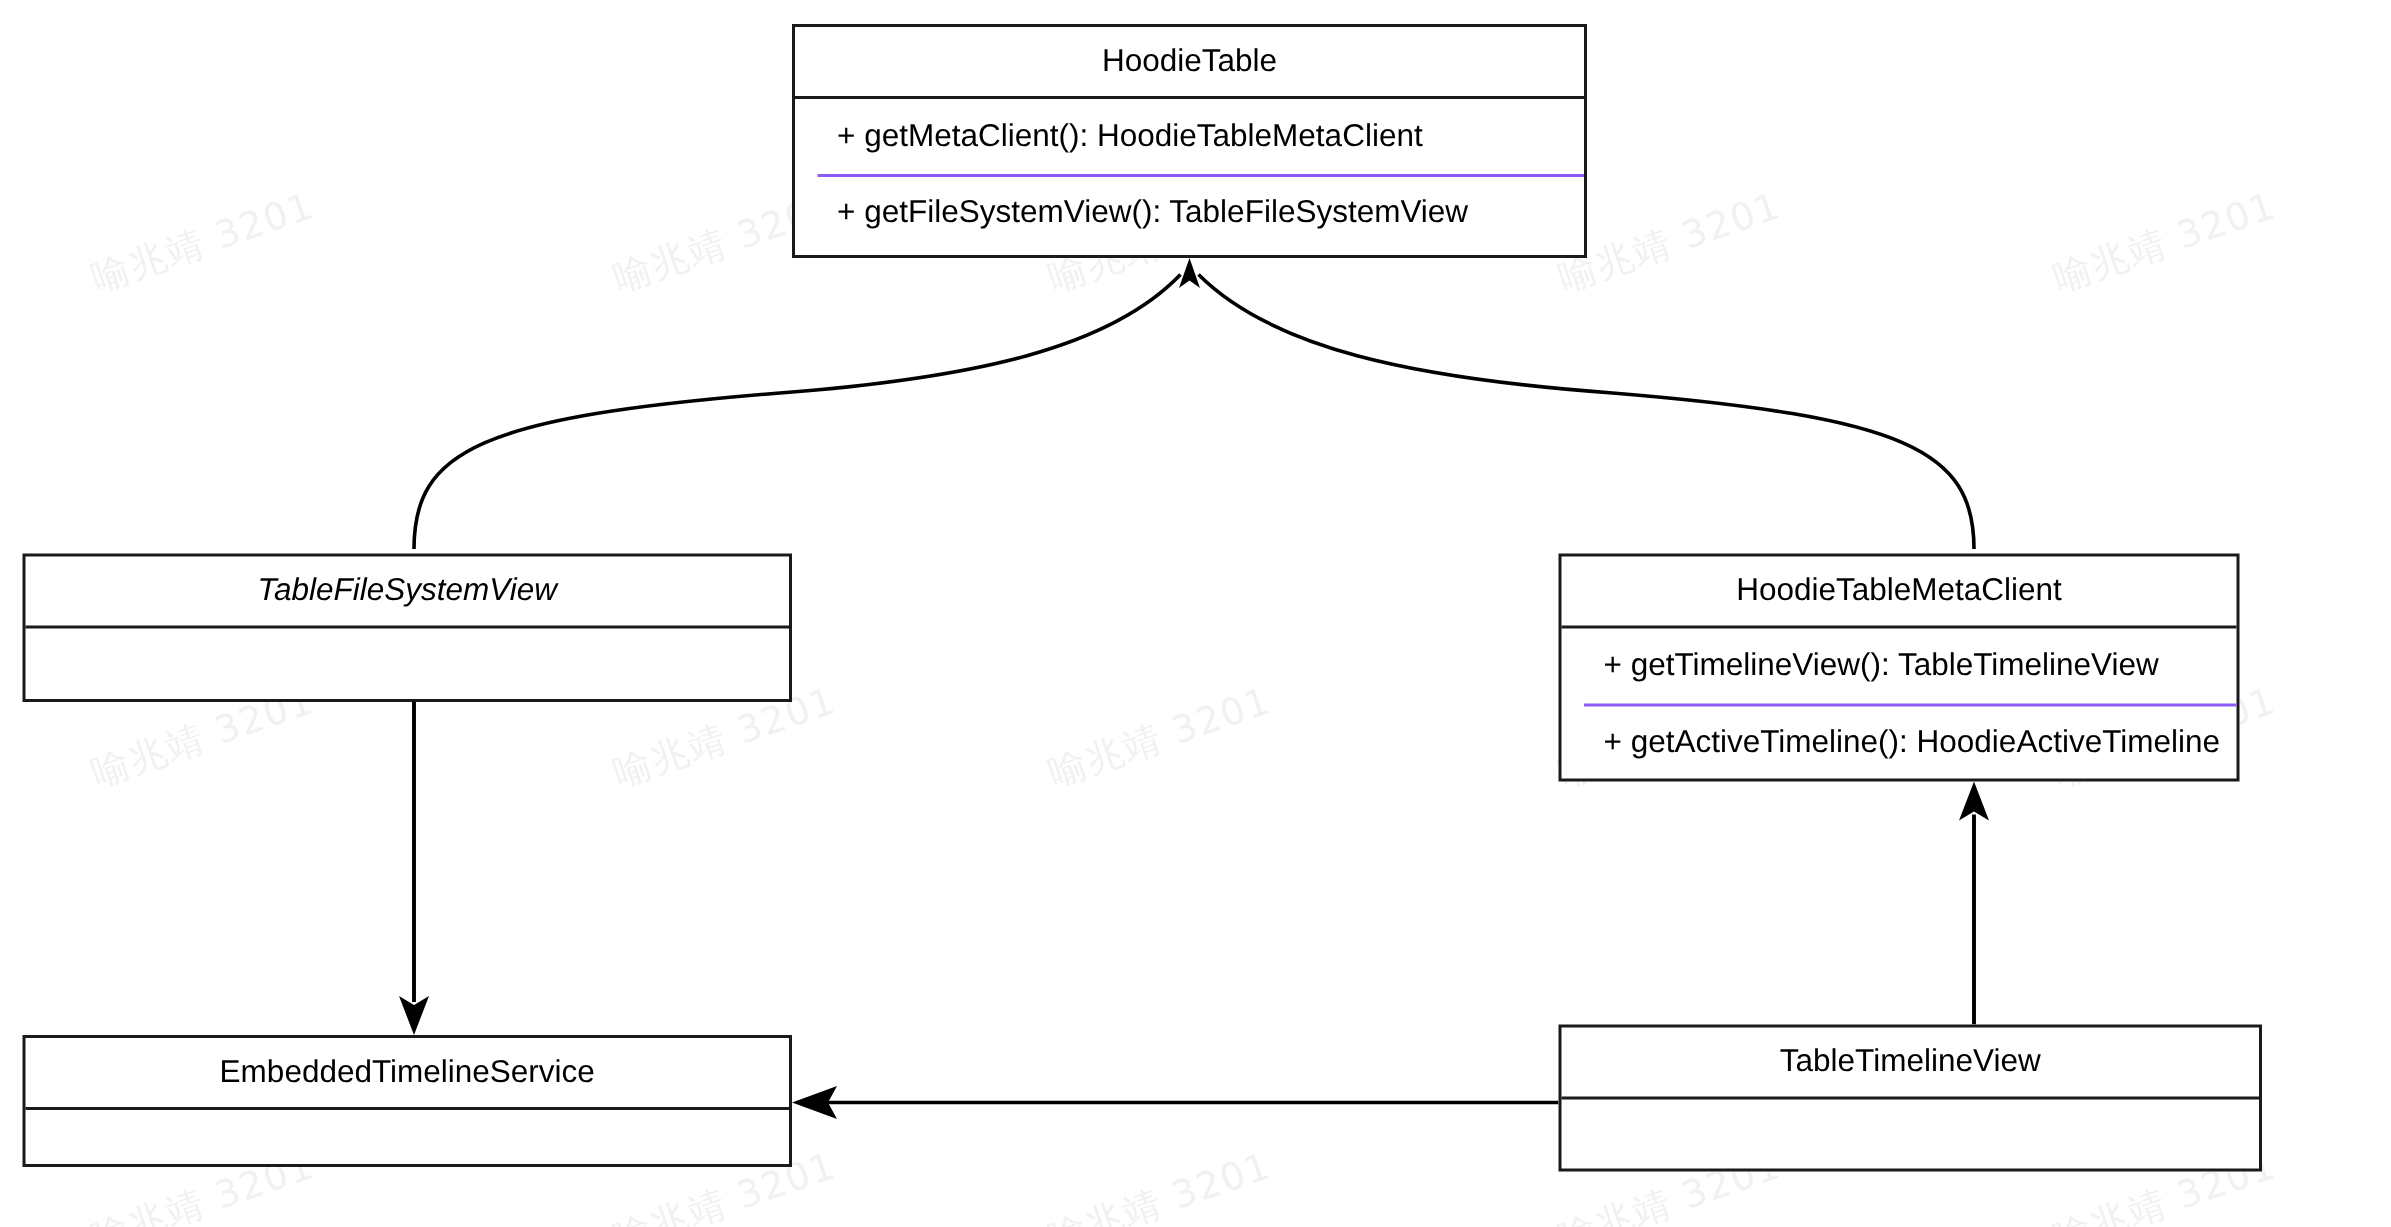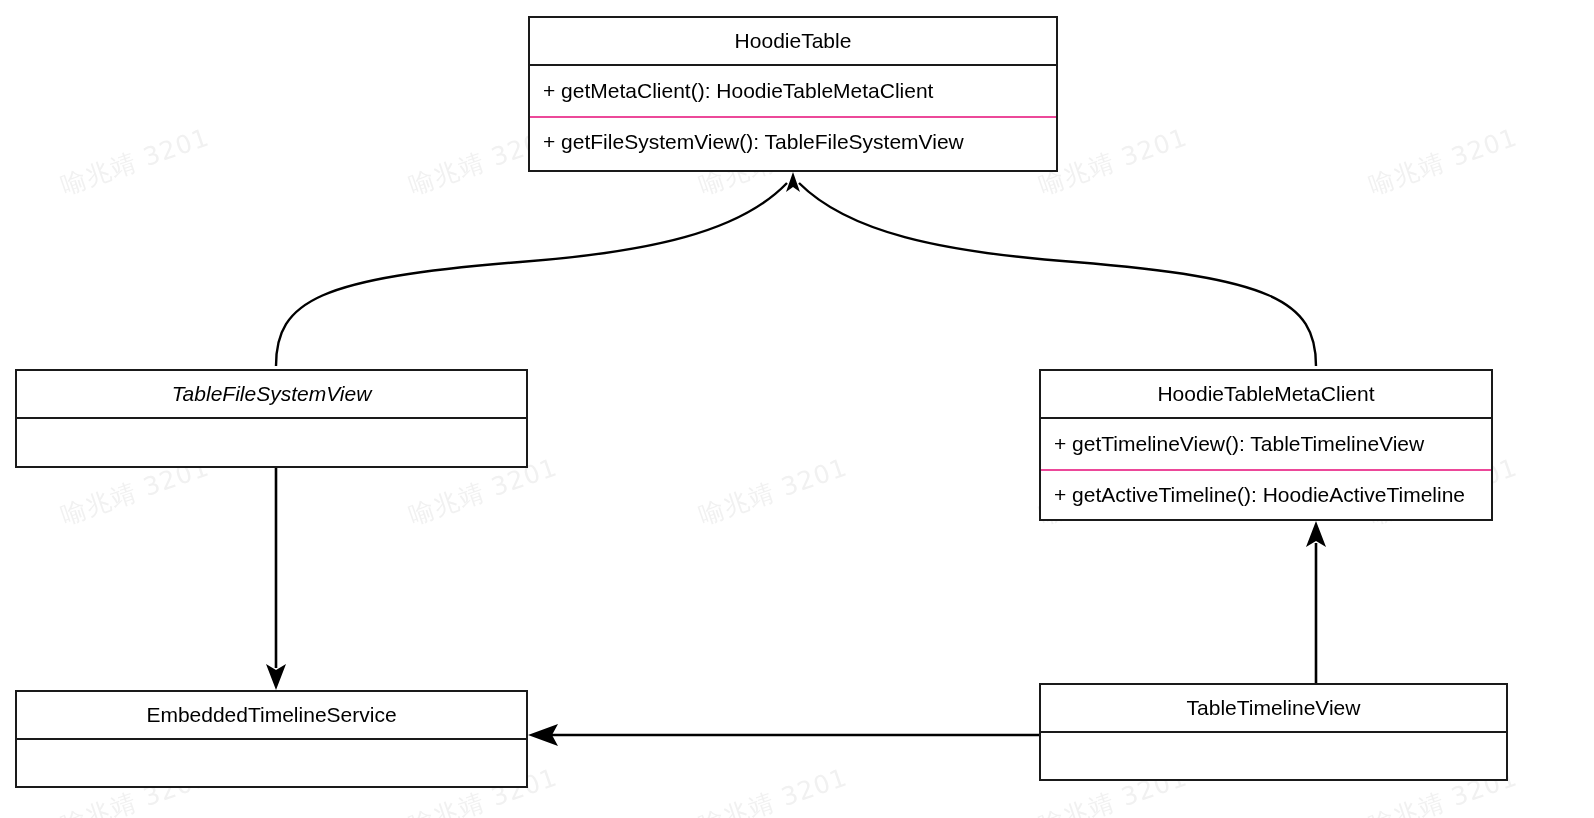--- a/index.html
+++ b/index.html
@@ -50,32 +50,33 @@
     font-size: 21px;
     color: #000000;
     display: flex;
     align-items: center;
     justify-content: center;
     border-bottom: 2px solid #1a1a1a;
     height: 48px;
   }
   .uml-ops {
     box-sizing: border-box;
+    margin-left: 15px;
   }
   .uml-op {
     box-sizing: border-box;
     font-size: 21px;
     color: #000000;
     padding-left: 13px;
     display: flex;
     align-items: center;
     height: 50px;
   }
   .uml-op + .uml-op {
-    border-top: 2px solid #ec4899;
+    border-top: 2px solid #8b5cf6;
   }
   .uml-ops.empty {
     height: 100%;
   }
 
   
   #connectors {
     position: absolute;
     left: 0;
     top: 0;
@@ -151,21 +152,21 @@
         <div class="uml-name">TableFileSystemView</div>
         <div class="uml-ops empty"></div>
       </div>
       <div class="uml-class" style="left: 1039px; top: 369px; width: 454px; height: 152px;">
         <div class="uml-name">HoodieTableMetaClient</div>
         <div class="uml-ops">
           <div class="uml-op">+ getTimelineView(): TableTimelineView</div>
           <div class="uml-op">+ getActiveTimeline(): HoodieActiveTimeline</div>
         </div>
       </div>
-      <div class="uml-class" style="left: 15px; top: 690px; width: 513px; height: 98px;">
+      <div class="uml-class" style="left: 15px; top: 690px; width: 513px; height: 88px;">
         <div class="uml-name">EmbeddedTimelineService</div>
         <div class="uml-ops empty"></div>
       </div>
       <div class="uml-class" style="left: 1039px; top: 683px; width: 469px; height: 98px;">
         <div class="uml-name">TableTimelineView</div>
         <div class="uml-ops empty"></div>
       </div>
     </div>
 
 </div>

